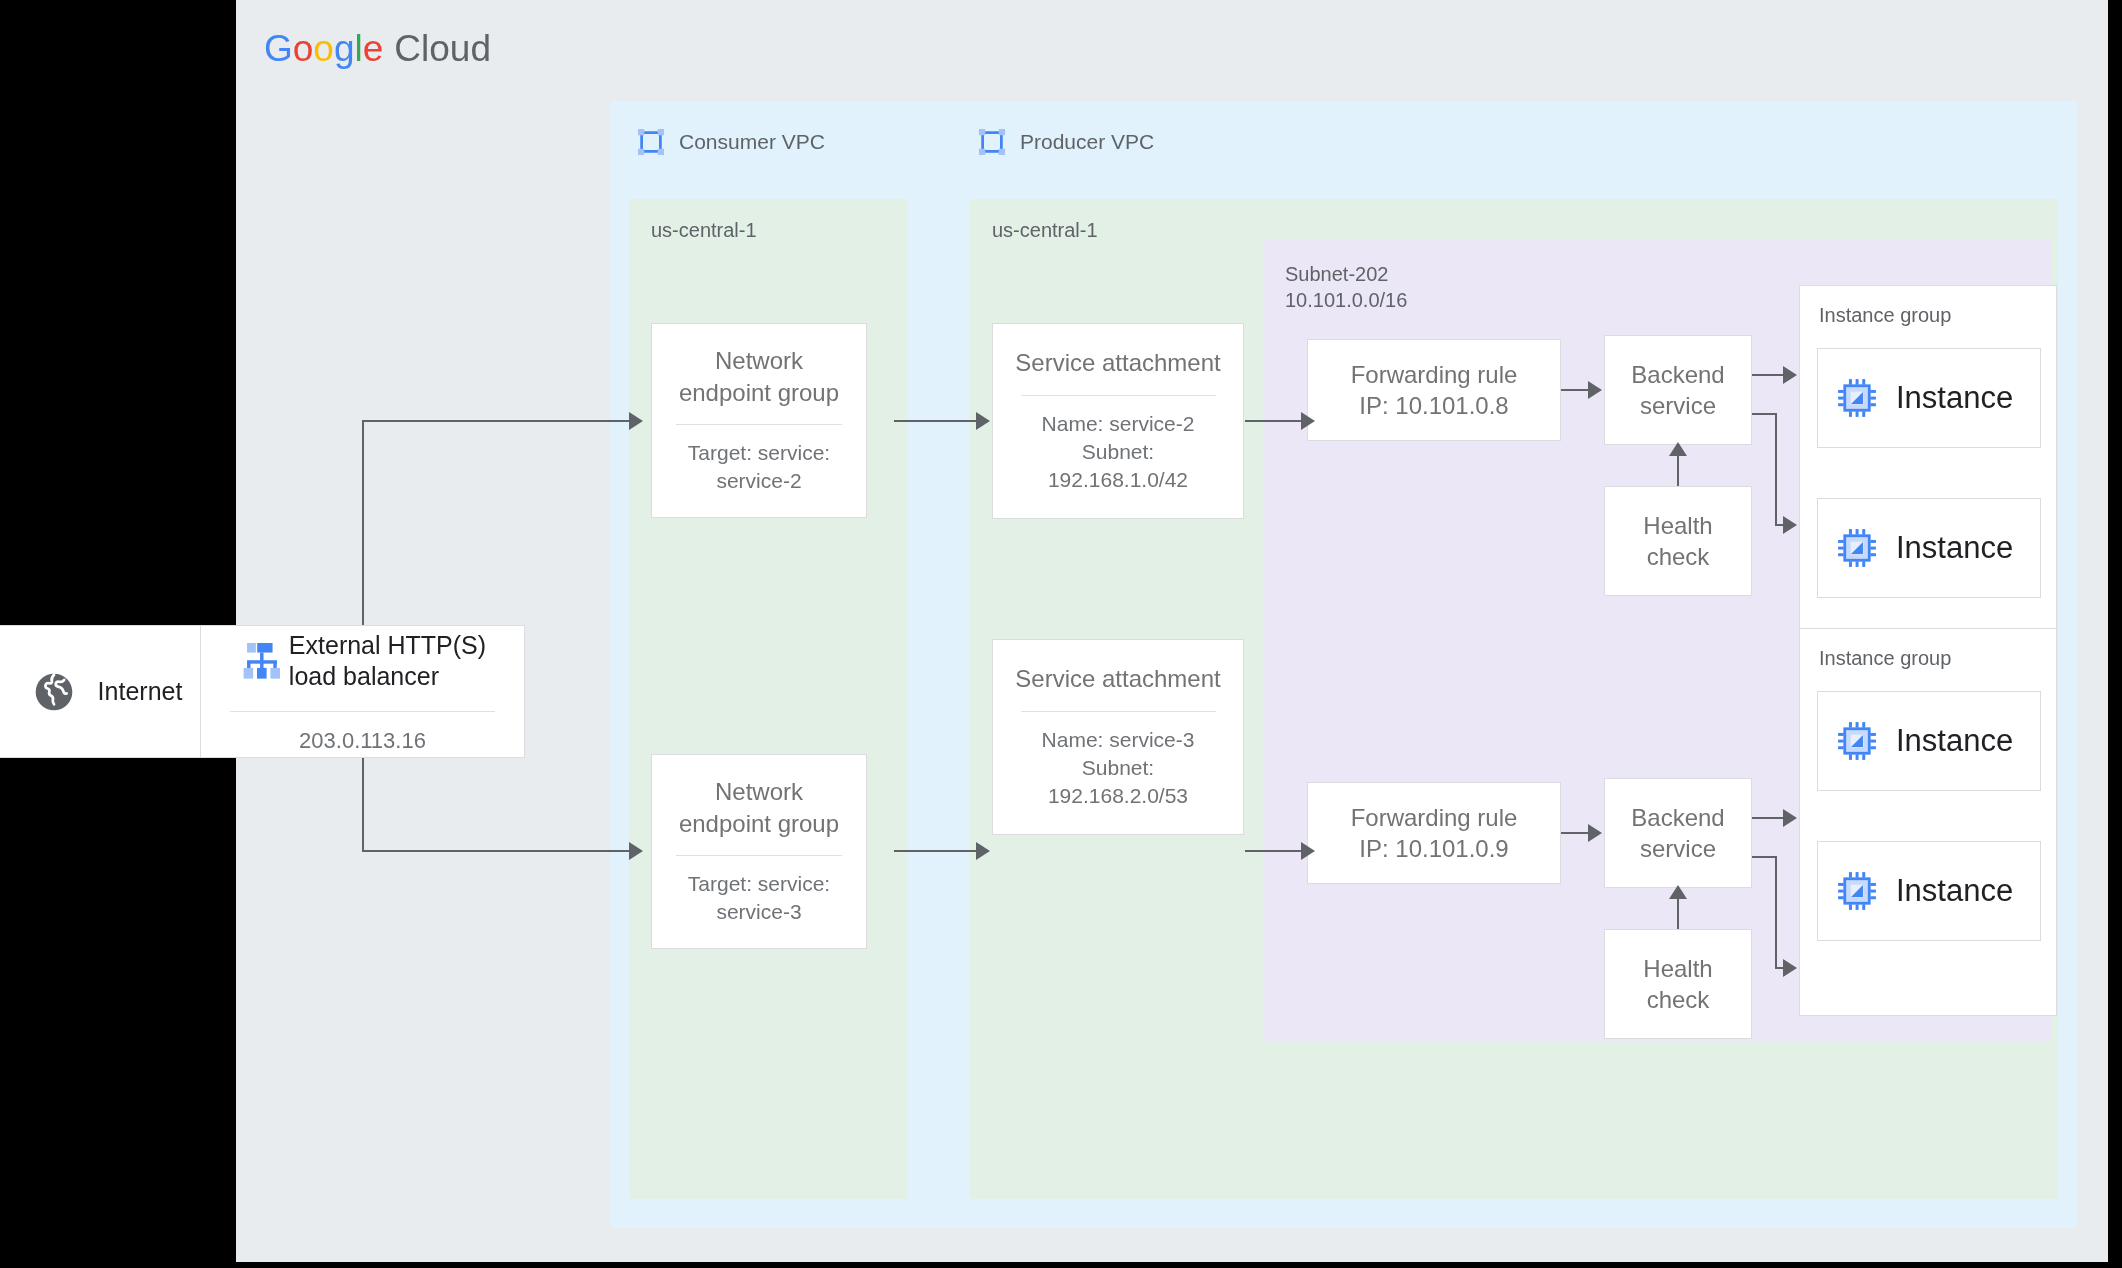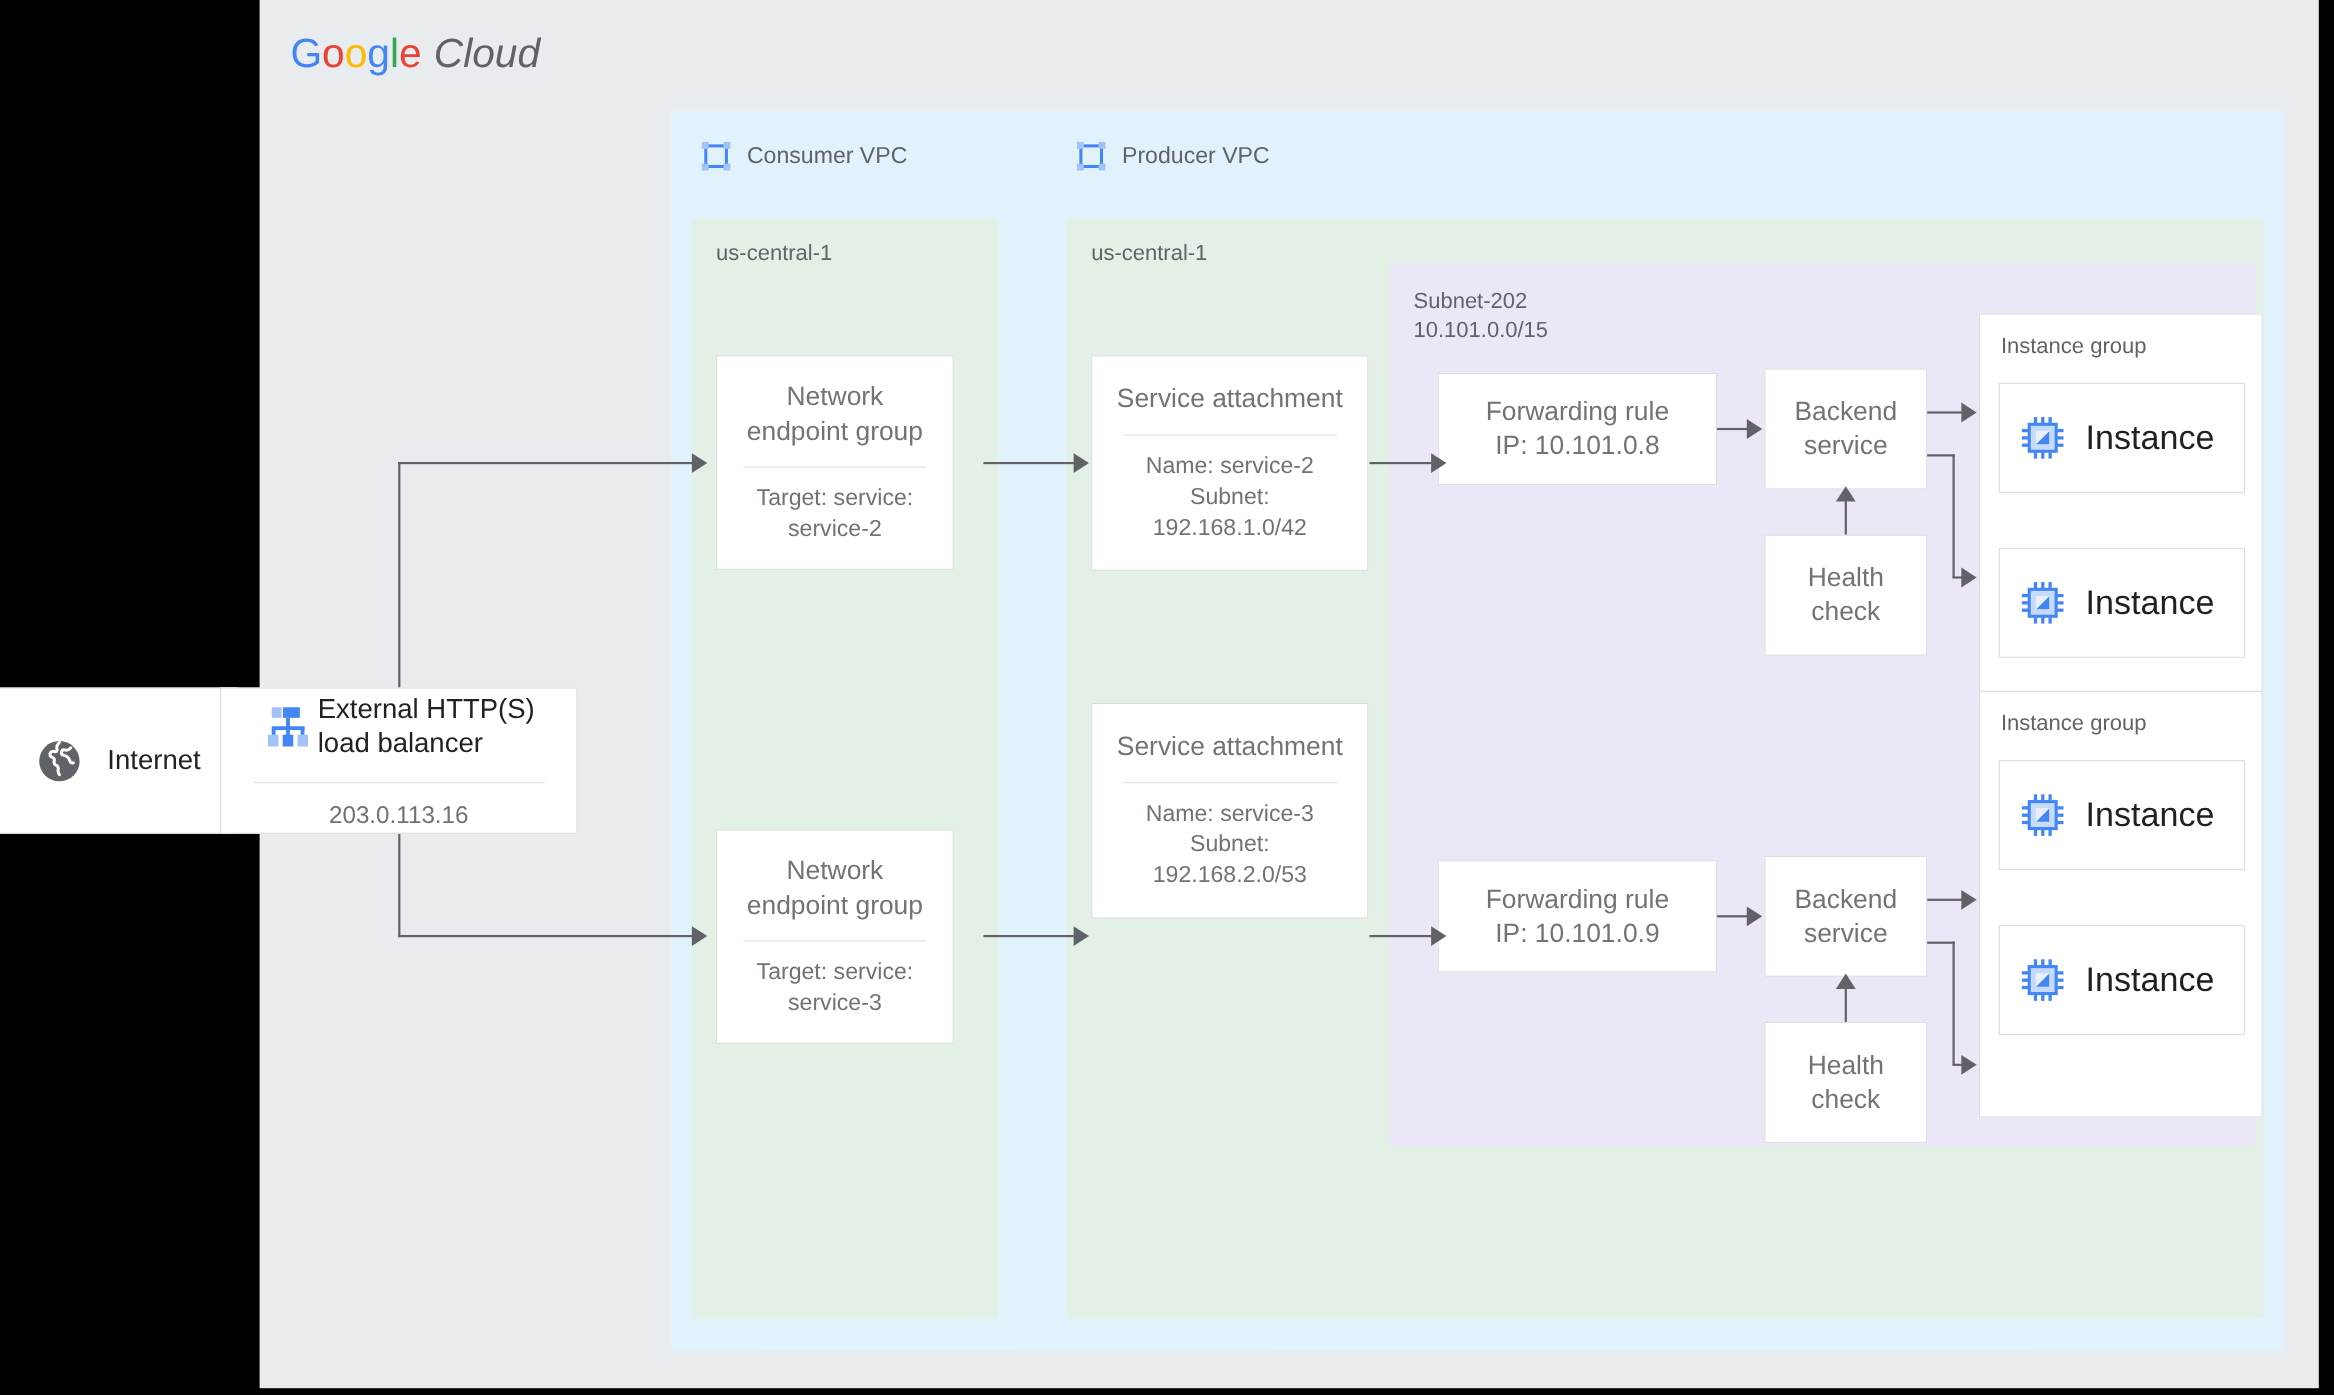--- a/index.html
+++ b/index.html
@@ -32,21 +32,21 @@
   .gc-logo {
     position: absolute;
     left: 28px;
     top: 28px;
     font-size: 37px;
     letter-spacing: 0px;
     white-space: nowrap;
     font-family: "Liberation Sans", sans-serif;
   }
   .gc-logo span { font-size: 37px; }
-  .gc-logo .cloud { color: #5f6368; margin-left: 11px; font-style: italic; }
+  .gc-logo .cloud { color: #5f6368; margin-left: 11px; }
 
   
   .vpc {
     position: absolute;
     background: #e1f2fd;
     border-radius: 3px;
   }
   .vpc-head {
     position: absolute;
     top: 26px;
@@ -307,21 +307,21 @@
         <div class="card-title">Service attachment</div>
         <div class="card-divider"></div>
         <div class="card-sub">Name: service-3</div>
         <div class="card-sub">Subnet:</div>
         <div class="card-sub">192.168.2.0/53</div>
       </div>
 
       <div class="subnet" style="left:312px; top:138px; width:788px; height:803px;">
         <div class="subnet-label">
           <div>Subnet-202</div>
-          <div>10.101.0.0/15</div>
+          <div>10.101.0.0/16</div>
         </div>
 
         <div class="card" style="left:44px; top:100px; width:254px; height:102px;">
           <div class="card-title">Forwarding rule</div>
           <div class="card-title">IP: 10.101.0.8</div>
         </div>
 
         <div class="card" style="left:341px; top:96px; width:148px; height:110px;">
           <div class="card-title">Backend</div>
           <div class="card-title">service</div>

